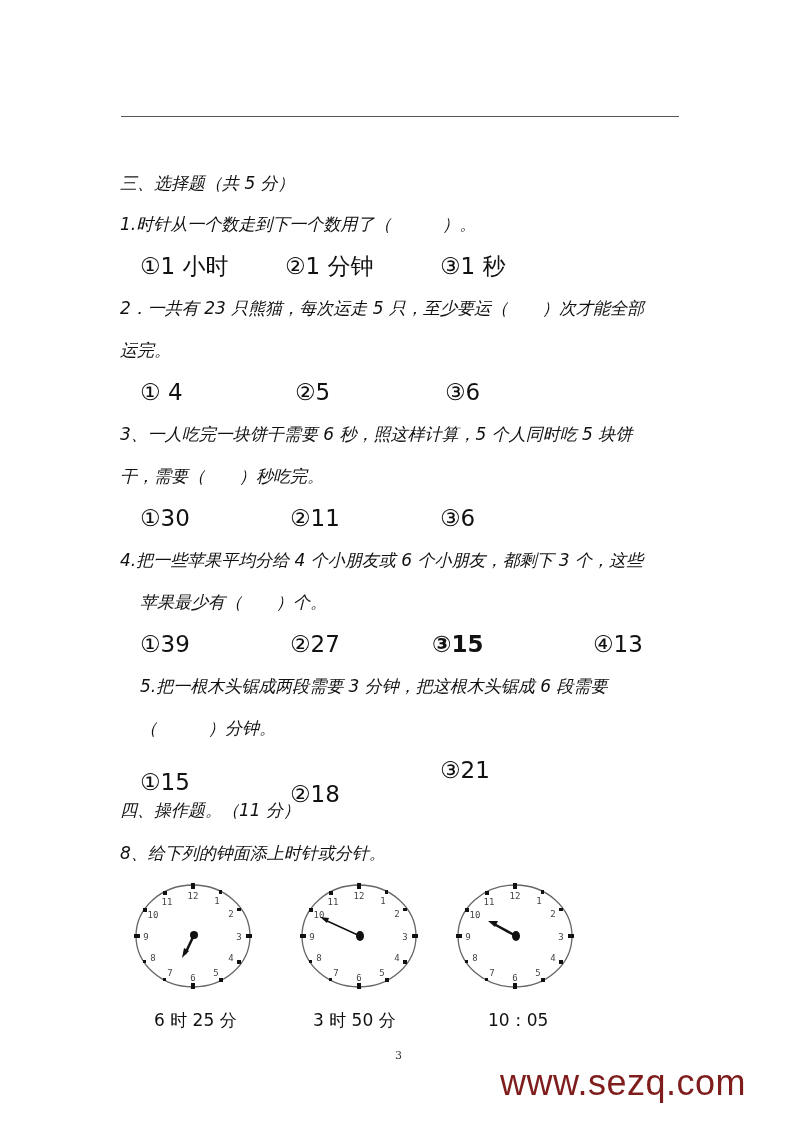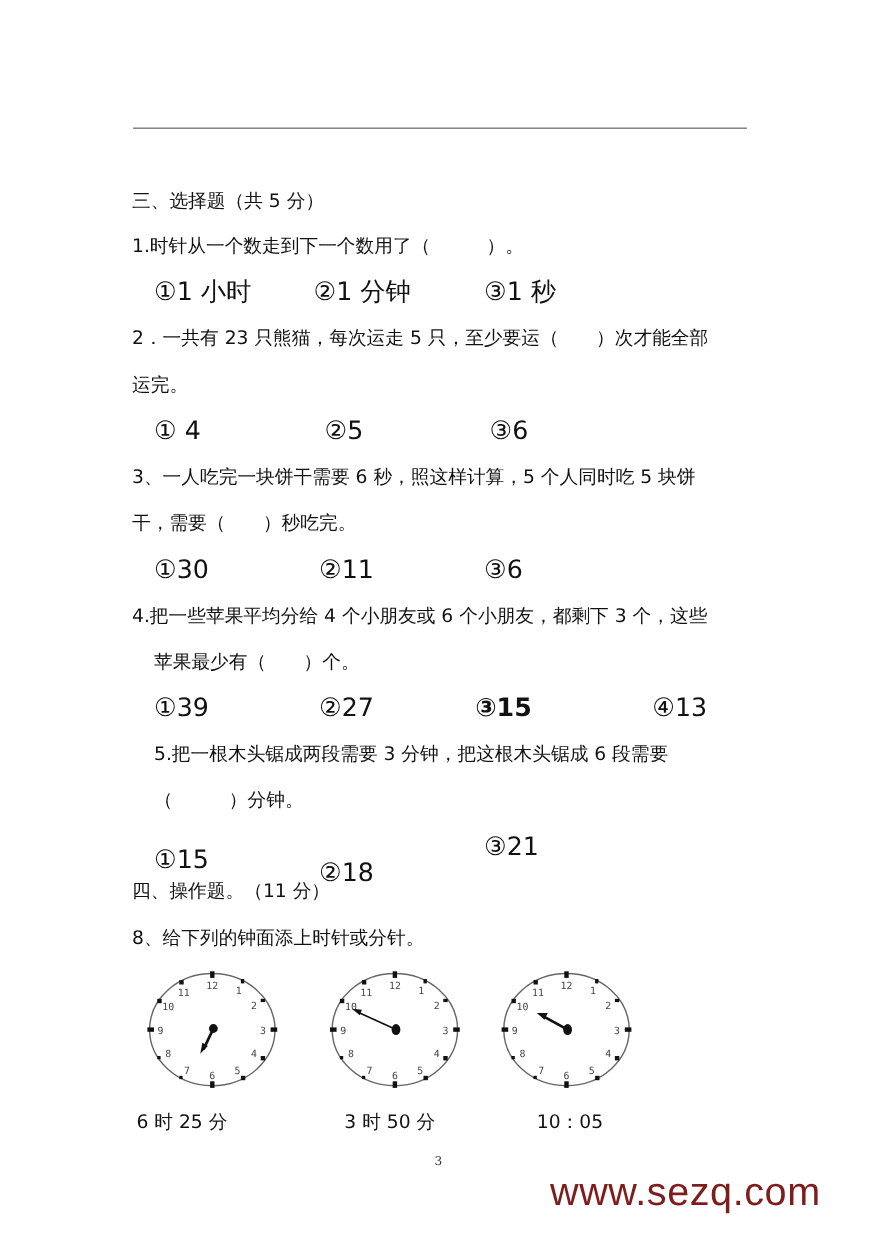--- a/index.html
+++ b/index.html
@@ -1,19 +1,19 @@
 <!DOCTYPE html>
 <html><head>
 <meta charset="utf-8">
 <style>
   html, body { margin:0; padding:0; background:#ffffff; }
   body { width:800px; height:1131px; position:relative; overflow:hidden;
          font-family:"DejaVu Sans", "Liberation Sans", sans-serif; color:#111; }
   .rule { position:absolute; left:121px; top:116px; width:558px; height:0; border-top:1.5px solid #555; }
-  .line { position:absolute; left:120px; font-size:17px; line-height:22px; white-space:nowrap; }
+  .line { position:absolute; left:120px; font-size:17px; line-height:22px; white-space:nowrap;font-style:italic; }
   .indent { left:140px; }
   .opt { position:absolute; font-size:23px; line-height:22px; white-space:nowrap; }
   .clock { position:absolute; }
   .clabel { position:absolute; font-size:17px; line-height:22px; white-space:nowrap; }
   .pagenum { position:absolute; left:395px; top:1049px; font-size:11px; color:#333; font-family:"DejaVu Serif", serif; }
   .watermark { position:absolute; left:500px; top:1062px; font-size:36px; color:#7f1d1d;
                font-family:"Liberation Sans", sans-serif; letter-spacing:0.5px; }
 </style>
 </head>
 <body>
@@ -153,18 +153,18 @@
       <text x="20" y="79">8</text>
     <text x="13" y="58">9</text>
       <text x="20" y="36">10</text>
       <text x="34" y="23">11</text>
   </g>
   <ellipse cx="61" cy="54" rx="4" ry="5" fill="#111"></ellipse>
   <line x1="61" y1="54" x2="39" y2="42" stroke="#111" stroke-width="2.5"></line>
   <polygon points="33,39 43,39 40,45" fill="#111"></polygon>
 </svg>
 
-<div class="clabel" style="left:124px;top:1009px;">6 时 25 分</div>
+<div class="clabel" style="left:154px;top:1009px;">6 时 25 分</div>
 <div class="clabel" style="left:313px;top:1009px;">3 时 50 分</div>
 <div class="clabel" style="left:488px;top:1009px;">10：05</div>
 
 <div class="pagenum">3</div>
 <div class="watermark">www.sezq.com</div>
 
 </body></html>

